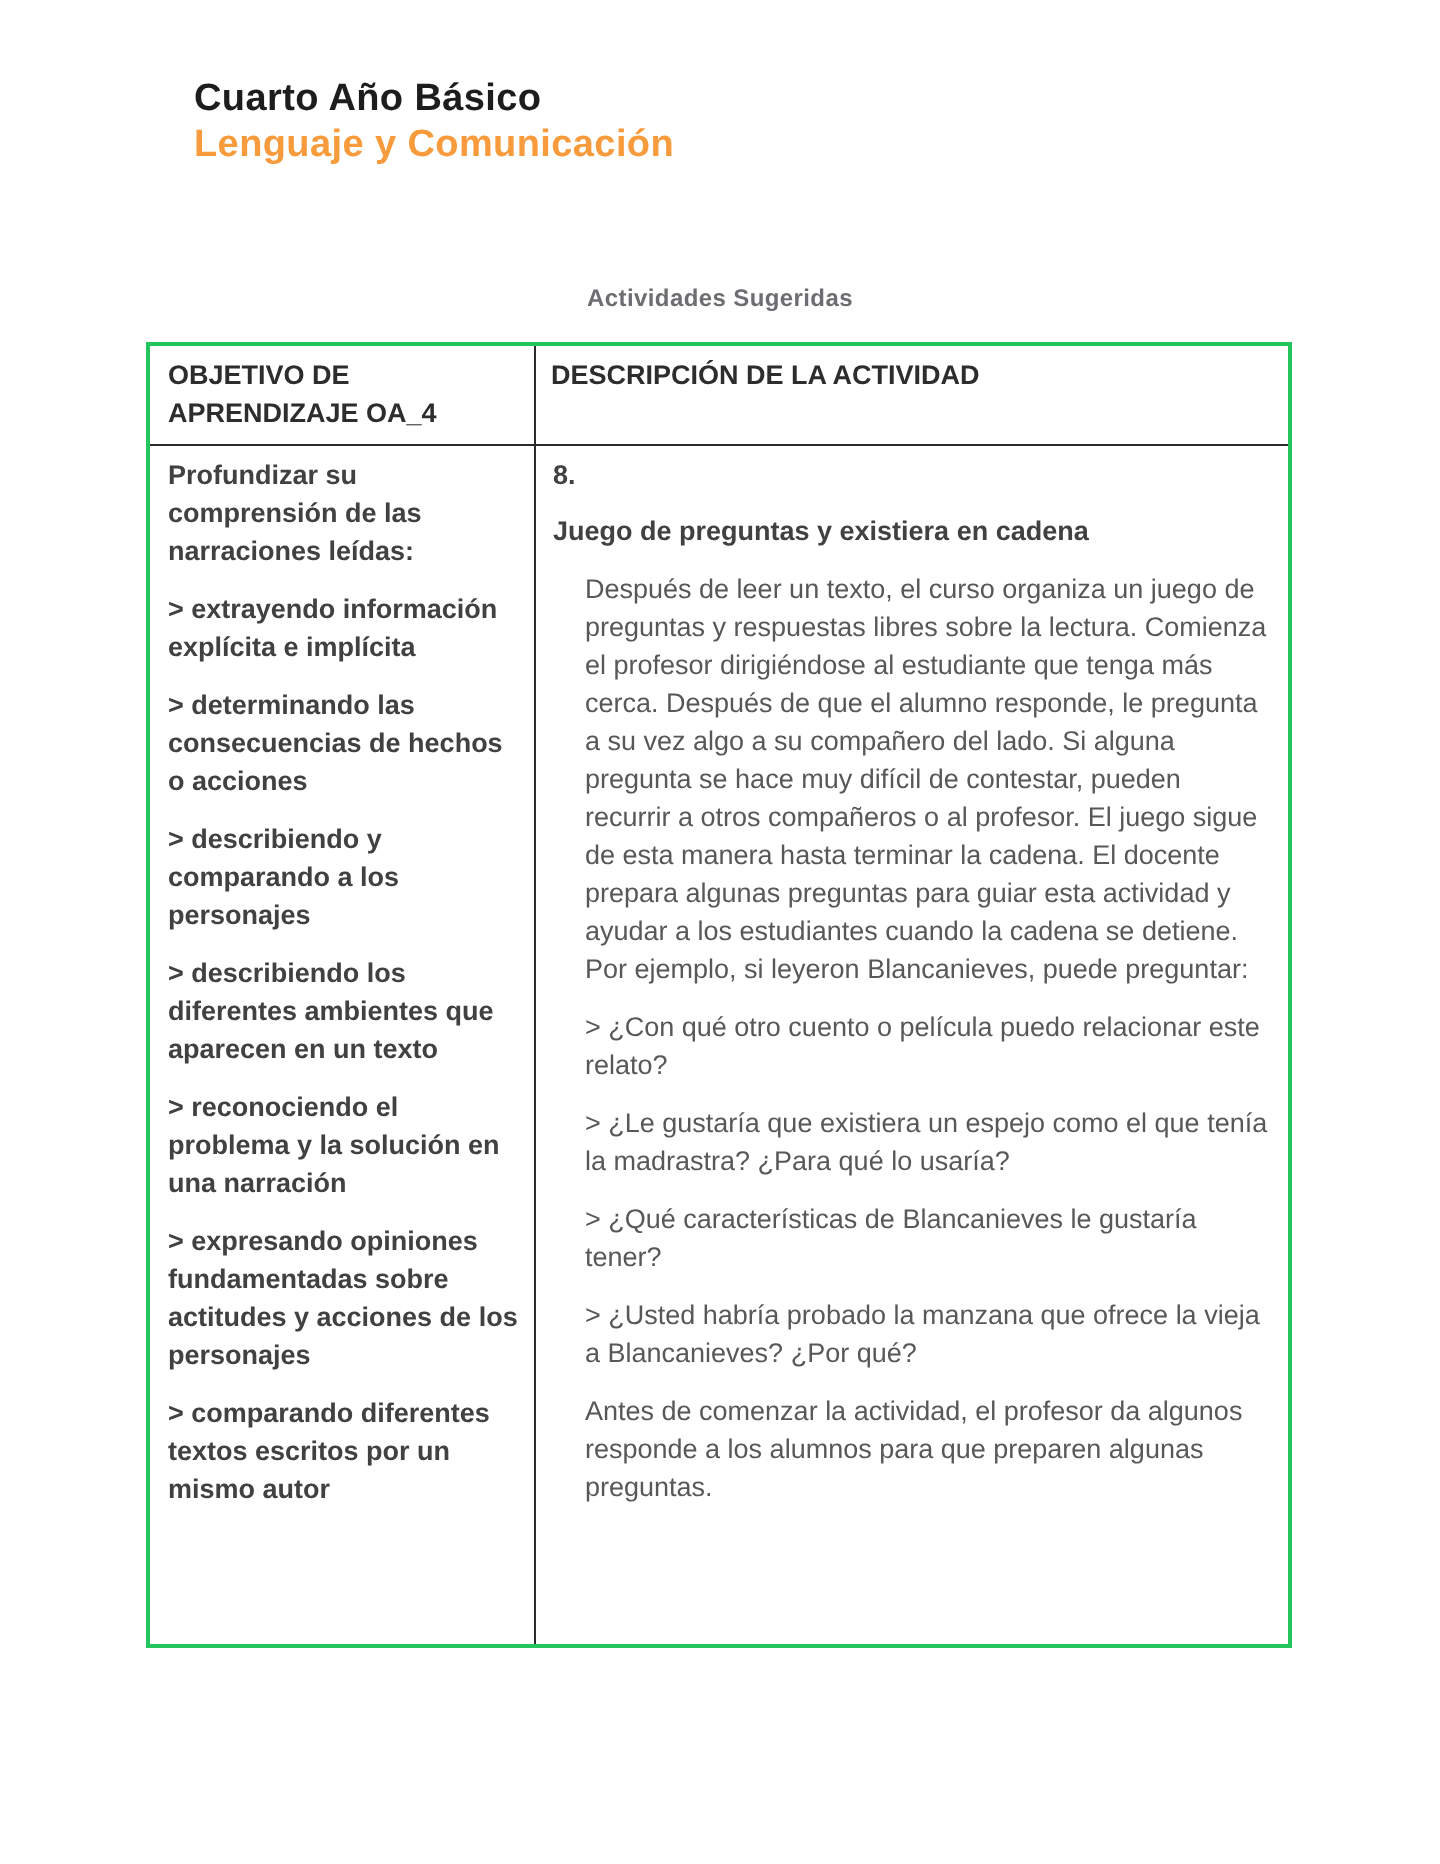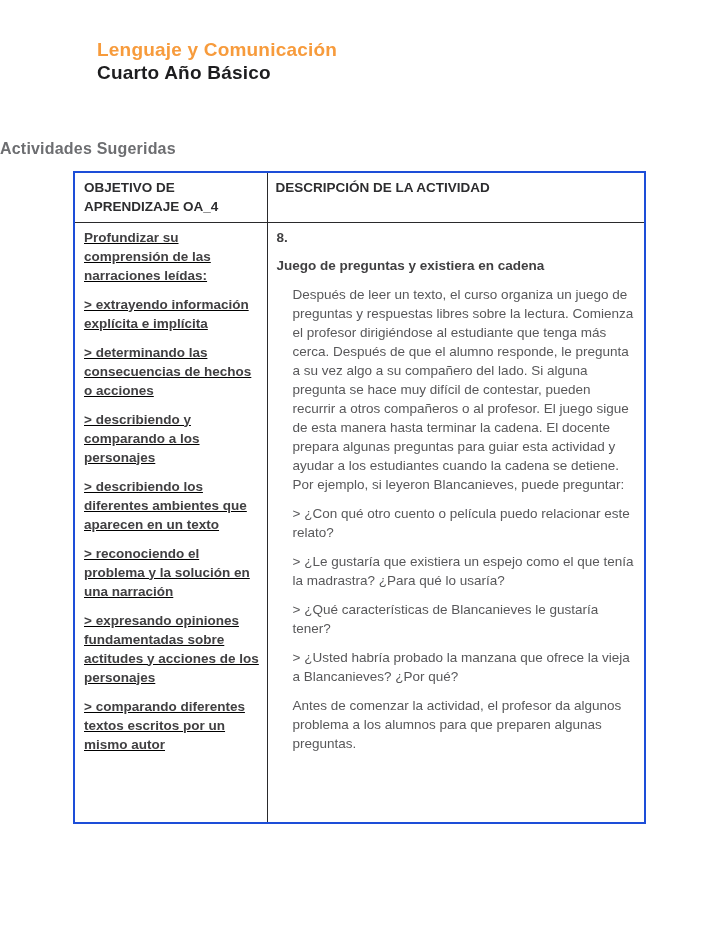--- a/index.html
+++ b/index.html
@@ -27,35 +27,35 @@
     line-height: 23px;
     font-weight: bold;
     letter-spacing: 0.2px;
   }
   .orange { color: #F79B3C; }
   .black  { color: #1d1d1f; }
   .header-right { text-align: right; }
   
   .doc-title {
     margin-top: 55px;
-    text-align: left;
-    font-size: 16px;
+    text-align: center;
+    font-size: 12px;
     line-height: 20px;
     font-weight: bold;
     color: #6D6E71;
     letter-spacing: 0.2px;
   }
   
   table.content-table {
     border-collapse: collapse;
     table-layout: fixed;
     margin: 12px 0 0 73px;
     width: 573px;
     height: 653px;
-    border: 2px solid #1d4ed8;
+    border: 2px solid #22c55e;
   }
   table.content-table th,
   table.content-table td {
     border: 1px solid #2a2a2c;
     vertical-align: top;
     font-size: 13.5px;
     line-height: 19px;
   }
   tr.header-row { height: 50px; }
   th.th-obj {
@@ -64,21 +64,21 @@
     font-weight: bold;
     color: #2d2d2f;
     padding: 5px 8px 5px 9px;
   }
   th.th-desc {
     text-align: left;
     font-weight: bold;
     color: #2d2d2f;
     padding: 5px 8px;
   }
-  td.td-obj  { padding: 5px 5px 5px 9px; text-decoration: underline; }
+  td.td-obj  { padding: 5px 5px 5px 9px; }
   td.td-desc { padding: 5px 8px 5px 9px; }
   .obj-intro, .obj-item {
     font-weight: bold;
     color: #414042;
     margin: 0 0 10px 0;
   }
   .act-number, .act-title {
     font-weight: bold;
     color: #414042;
   }
@@ -89,22 +89,22 @@
     margin: 0 0 10px 16px;
   }
 </style>
 </head>
 <body>
 
 <div class="page">
 
   <div class="doc-header">
     <div class="header-left">
+      <div class="line black">Cuarto Año Básico</div>
       <div class="line orange">Lenguaje y Comunicación</div>
-      <div class="line black">Cuarto Año Básico</div>
     </div>
   </div>
 
   <div class="doc-title">Actividades Sugeridas</div>
 
   <table class="content-table">
     <thead>
       <tr class="header-row">
         <th class="th-obj">OBJETIVO DE APRENDIZAJE OA_4</th>
         <th class="th-desc">DESCRIPCIÓN DE LA ACTIVIDAD</th>
@@ -123,19 +123,19 @@
           <p class="obj-item">&gt; comparando diferentes textos escritos por un mismo autor</p>
         </td>
         <td class="td-desc">
           <p class="act-number">8.</p>
           <p class="act-title">Juego de preguntas y existiera en cadena</p>
           <p class="act-par">Después de leer un texto, el curso organiza un juego de preguntas y respuestas libres sobre la lectura. Comienza el profesor dirigiéndose al estudiante que tenga más cerca. Después de que el alumno responde, le pregunta a su vez algo a su compañero del lado. Si alguna pregunta se hace muy difícil de contestar, pueden recurrir a otros compañeros o al profesor. El juego sigue de esta manera hasta terminar la cadena. El docente prepara algunas preguntas para guiar esta actividad y ayudar a los estudiantes cuando la cadena se detiene. Por ejemplo, si leyeron Blancanieves, puede preguntar:</p>
           <p class="act-question">&gt; ¿Con qué otro cuento o película puedo relacionar este relato?</p>
           <p class="act-question">&gt; ¿Le gustaría que existiera un espejo como el que tenía la madrastra? ¿Para qué lo usaría?</p>
           <p class="act-question">&gt; ¿Qué características de Blancanieves le gustaría tener?</p>
           <p class="act-question">&gt; ¿Usted habría probado la manzana que ofrece la vieja a Blancanieves? ¿Por qué?</p>
-          <p class="act-par">Antes de comenzar la actividad, el profesor da algunos problema a los alumnos para que preparen algunas preguntas.</p>
+          <p class="act-par">Antes de comenzar la actividad, el profesor da algunos responde a los alumnos para que preparen algunas preguntas.</p>
         </td>
       </tr>
     </tbody>
   </table>
 
 </div>
 
 </body></html>

